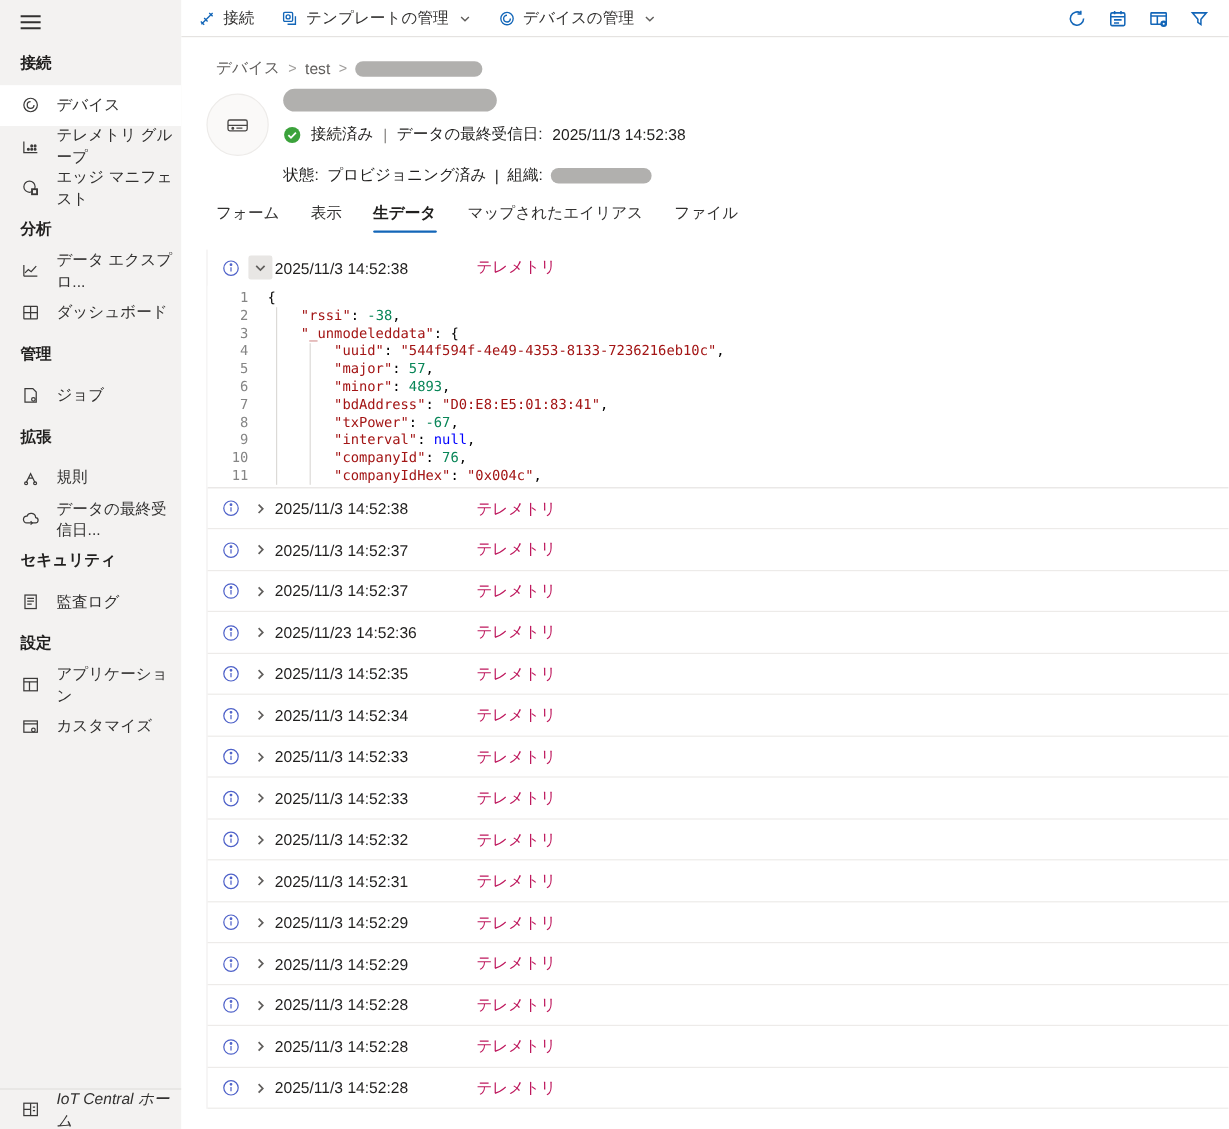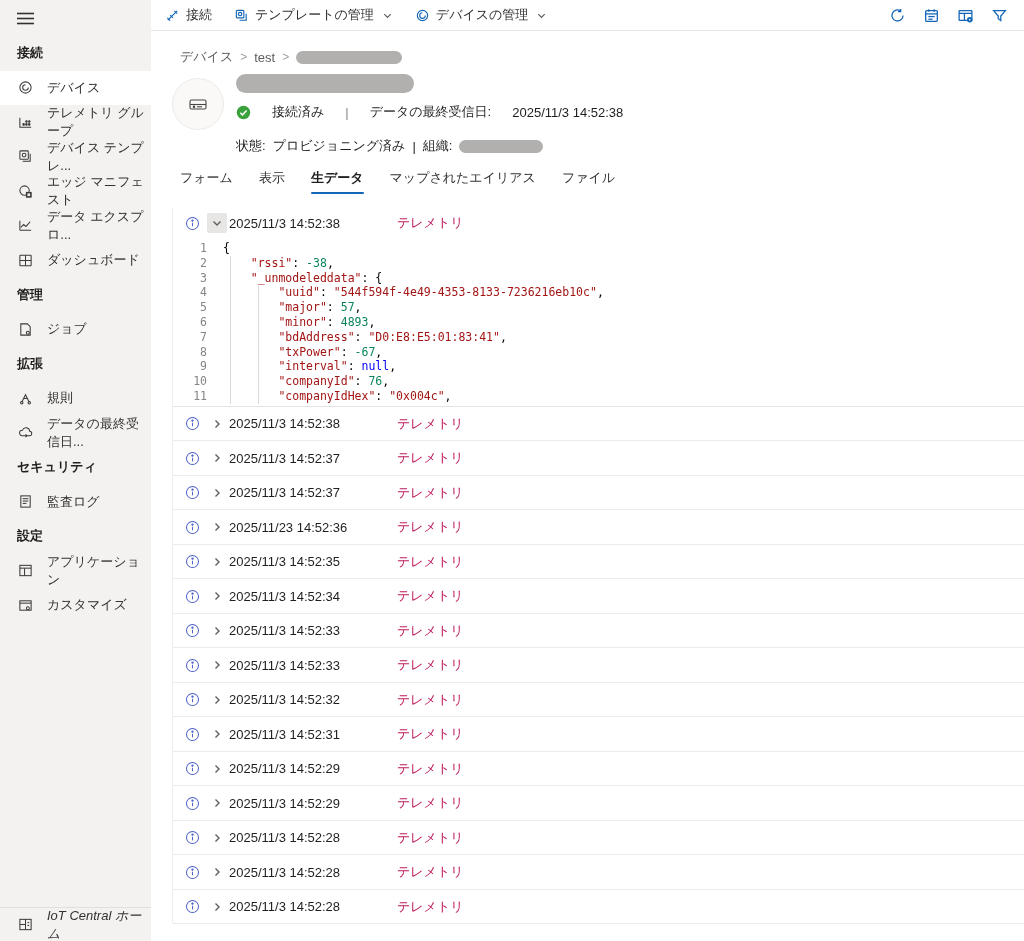--- a/index.html
+++ b/index.html
@@ -44,21 +44,21 @@
   .pill { background:#b1b0ae; border-radius:10px; display:inline-block; }
   .pill.bc { width:106px; height:13px; }
   .pill.title { width:178px; height:19px; border-radius:10px; }
   .pill.org { width:84px; height:13px; vertical-align:middle; }
 
   .device-head { display:flex; padding:8px 0 0 21px; }
   .avatar { width:52px; height:52px; border-radius:50%; background:#faf9f8;
     border:1px solid #edebe9; display:flex; align-items:center; justify-content:center; margin-top:4px; }
   .avatar svg { stroke:#484644; fill:none; stroke-width:1.1; }
   .device-meta { margin-left:12px; font-size:13px; }
-  .status-line { display:flex; align-items:center; gap:21px; margin-top:7px; color:#201f1e; }
+  .status-line { display:flex; align-items:center; gap:8px; margin-top:7px; color:#201f1e; }
   .status-line .sep { color:#8a8886; }
   .state-line { margin-top:16px; color:#201f1e; display:flex; align-items:center; gap:7px; }
   .check { width:15px; height:15px; }
 
   .tabs { display:flex; gap:26px; padding:14px 0 0 29px; font-size:13px; }
   .tab { padding-bottom:7px; cursor:pointer; color:#323130; position:relative; }
   .tab.active { font-weight:bold; color:#201f1e; }
   .tab.active::after { content:""; position:absolute; left:0; right:0; bottom:0; height:2.5px;
     background:#1366b8; border-radius:2px; }
 
@@ -130,38 +130,31 @@
               <circle cx="12" cy="10" r="0.8" fill="#3b3a39"></circle>
               <circle cx="9" cy="7" r="0.8" fill="#3b3a39"></circle>
               <circle cx="12" cy="7" r="0.8" fill="#3b3a39"></circle>
             </svg>
           </span>
         <span>テレメトリ グループ</span>
       </div>
       <div class="nav-item">
         <span class="nicon">
           <svg width="15" height="15" viewBox="0 0 16 16">
-              <rect x="2" y="2" width="9" height="9" rx="1"></rect>
-              <path d="M13 5v8H5"></path>
-              <circle cx="6.5" cy="6.5" r="2"></circle>
-            </svg>
-          </span>
-        <span>デバイス テンプレ...</span>
-      </div>
-      <div class="nav-item">
-        <span class="nicon">
-          <svg width="15" height="15" viewBox="0 0 16 16">
               <circle cx="7" cy="7" r="5"></circle>
               <rect x="9" y="9" width="5" height="5" fill="#f3f2f1"></rect>
               <rect x="9.5" y="9.5" width="4" height="4"></rect>
             </svg>
           </span>
         <span>エッジ マニフェスト</span>
       </div>
 
+      <div class="nav-header">
+          <span>分析</span>
+        </div>
 
       <div class="nav-item">
         <span class="nicon">
           <svg width="15" height="15" viewBox="0 0 16 16">
               <path d="M2 3v10M2 13h12"></path>
               <path d="M3 10l3-3 2.5 2L13 4"></path>
             </svg>
           </span>
         <span>データ エクスプロ...</span>
       </div>

